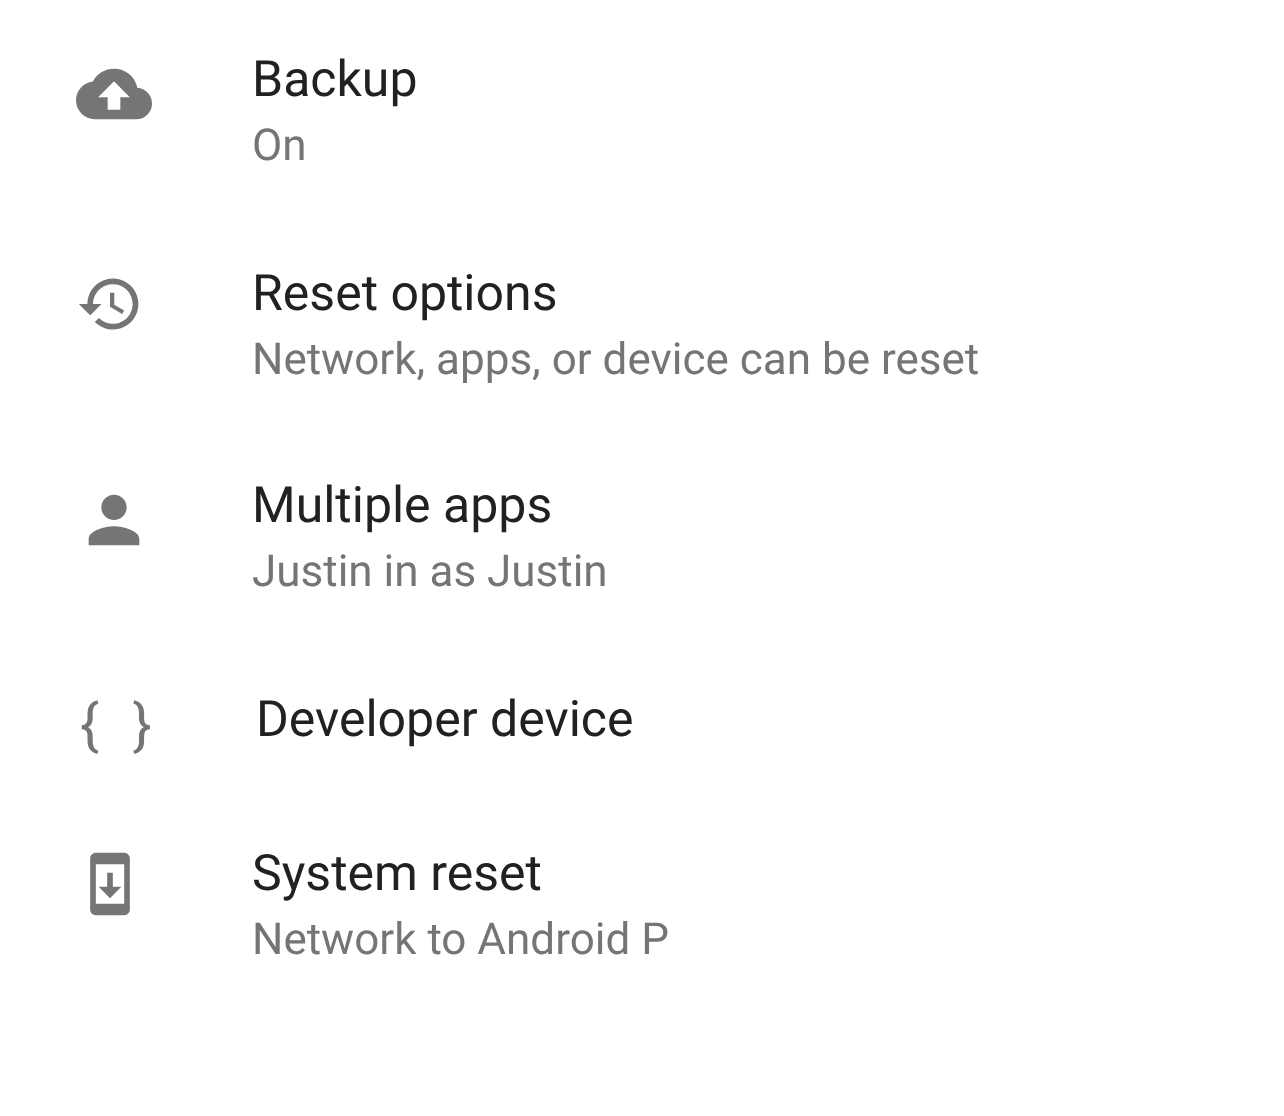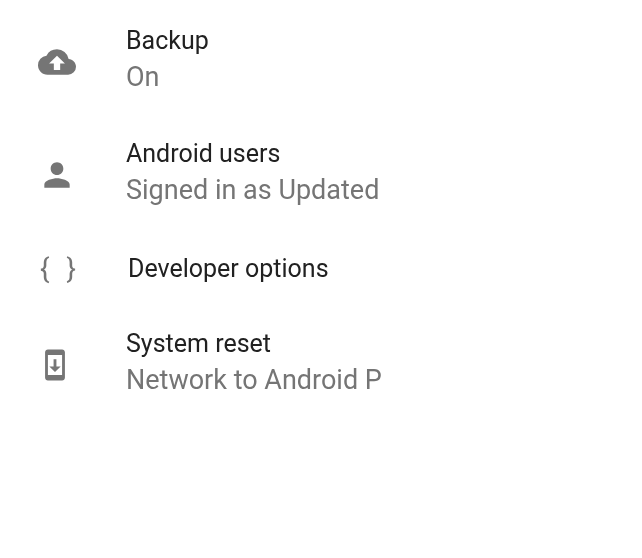--- a/index.html
+++ b/index.html
@@ -14,21 +14,21 @@
       height: 558px;
       overflow: hidden;
     }
     .settings-list {
       display: flex;
       flex-direction: column;
       padding-top: 4px;
     }
     .settings-item {
       display: flex;
-      align-items: center;
+      align-items: flex-start;
       padding: 22px 34px 22px 38px;
       cursor: pointer;
     }
     .icon-wrap {
       width: 88px;
       flex-shrink: 0;
       display: flex;
       align-items: flex-start;
       justify-content: flex-start;
       padding-top: 2px;
@@ -55,21 +55,21 @@
       flex-direction: column;
       gap: 4px;
     }
     .title {
       font-size: 25px;
       color: #212121;
       font-weight: 400;
       line-height: 1.2;
     }
     .subtitle {
-      font-size: 27px;
+      font-size: 22px;
       color: #757575;
       font-weight: 400;
       line-height: 1.3;
     }
     .single-line .icon-wrap {
       padding-top: 0;
       align-items: center;
     }
   </style>
 </head>
@@ -82,37 +82,48 @@
       <svg viewBox="0 0 24 24">
           <path d="M19.35 10.04A7.49 7.49 0 0 0 12 4a7.48 7.48 0 0 0-6.65 4.04A5.994 5.994 0 0 0 0 14c0 3.31 2.69 6 6 6h13a5 5 0 0 0 5-5c0-2.64-2.05-4.78-4.65-4.96zM14 13v4h-4v-4H7l5-5 5 5h-3z"></path>
         </svg>
     </div>
     <div class="text-wrap">
       <div class="title">Backup</div>
       <div class="subtitle">On</div>
     </div>
   </div>
 
+  <div class="settings-item">
+    <div class="icon-wrap smaller">
+      <svg viewBox="0 0 24 24">
+          <path d="M13 3a9 9 0 0 0-9 9H1l3.89 3.89.07.14L9 12H6a7 7 0 1 1 2.05 4.95l-1.41 1.41A9 9 0 1 0 13 3zm-1 5v5l4.28 2.54.72-1.21-3.5-2.08V8H12z"></path>
+        </svg>
+    </div>
+    <div class="text-wrap">
+      <div class="title">Reset options</div>
+      <div class="subtitle">Network, apps, or device can be reset</div>
+    </div>
+  </div>
 
   <div class="settings-item">
     <div class="icon-wrap">
       <svg viewBox="0 0 24 24">
           <path d="M12 12c2.21 0 4-1.79 4-4s-1.79-4-4-4-4 1.79-4 4 1.79 4 4 4zm0 2c-2.67 0-8 1.34-8 4v2h16v-2c0-2.66-5.33-4-8-4z"></path>
         </svg>
     </div>
     <div class="text-wrap">
-      <div class="title">Android users</div>
-      <div class="subtitle">Signed in as Updated</div>
+      <div class="title">Multiple apps</div>
+      <div class="subtitle">Justin in as Justin</div>
     </div>
   </div>
 
   <div class="settings-item single-line">
     <div class="icon-wrap code">{&nbsp;}</div>
     <div class="text-wrap">
-      <div class="title">Developer options</div>
+      <div class="title">Developer device</div>
     </div>
   </div>
 
   <div class="settings-item">
     <div class="icon-wrap smaller">
       <svg viewBox="0 0 24 24">
           <path d="M17 1.01 7 1c-1.1 0-2 .9-2 2v18c0 1.1.9 2 2 2h10c1.1 0 2-.9 2-2V3c0-1.1-.9-1.99-2-1.99zM17 19H7V5h10v14zm-1-6h-3V8h-2v5H8l4 4 4-4z"></path>
         </svg>
     </div>
     <div class="text-wrap">

